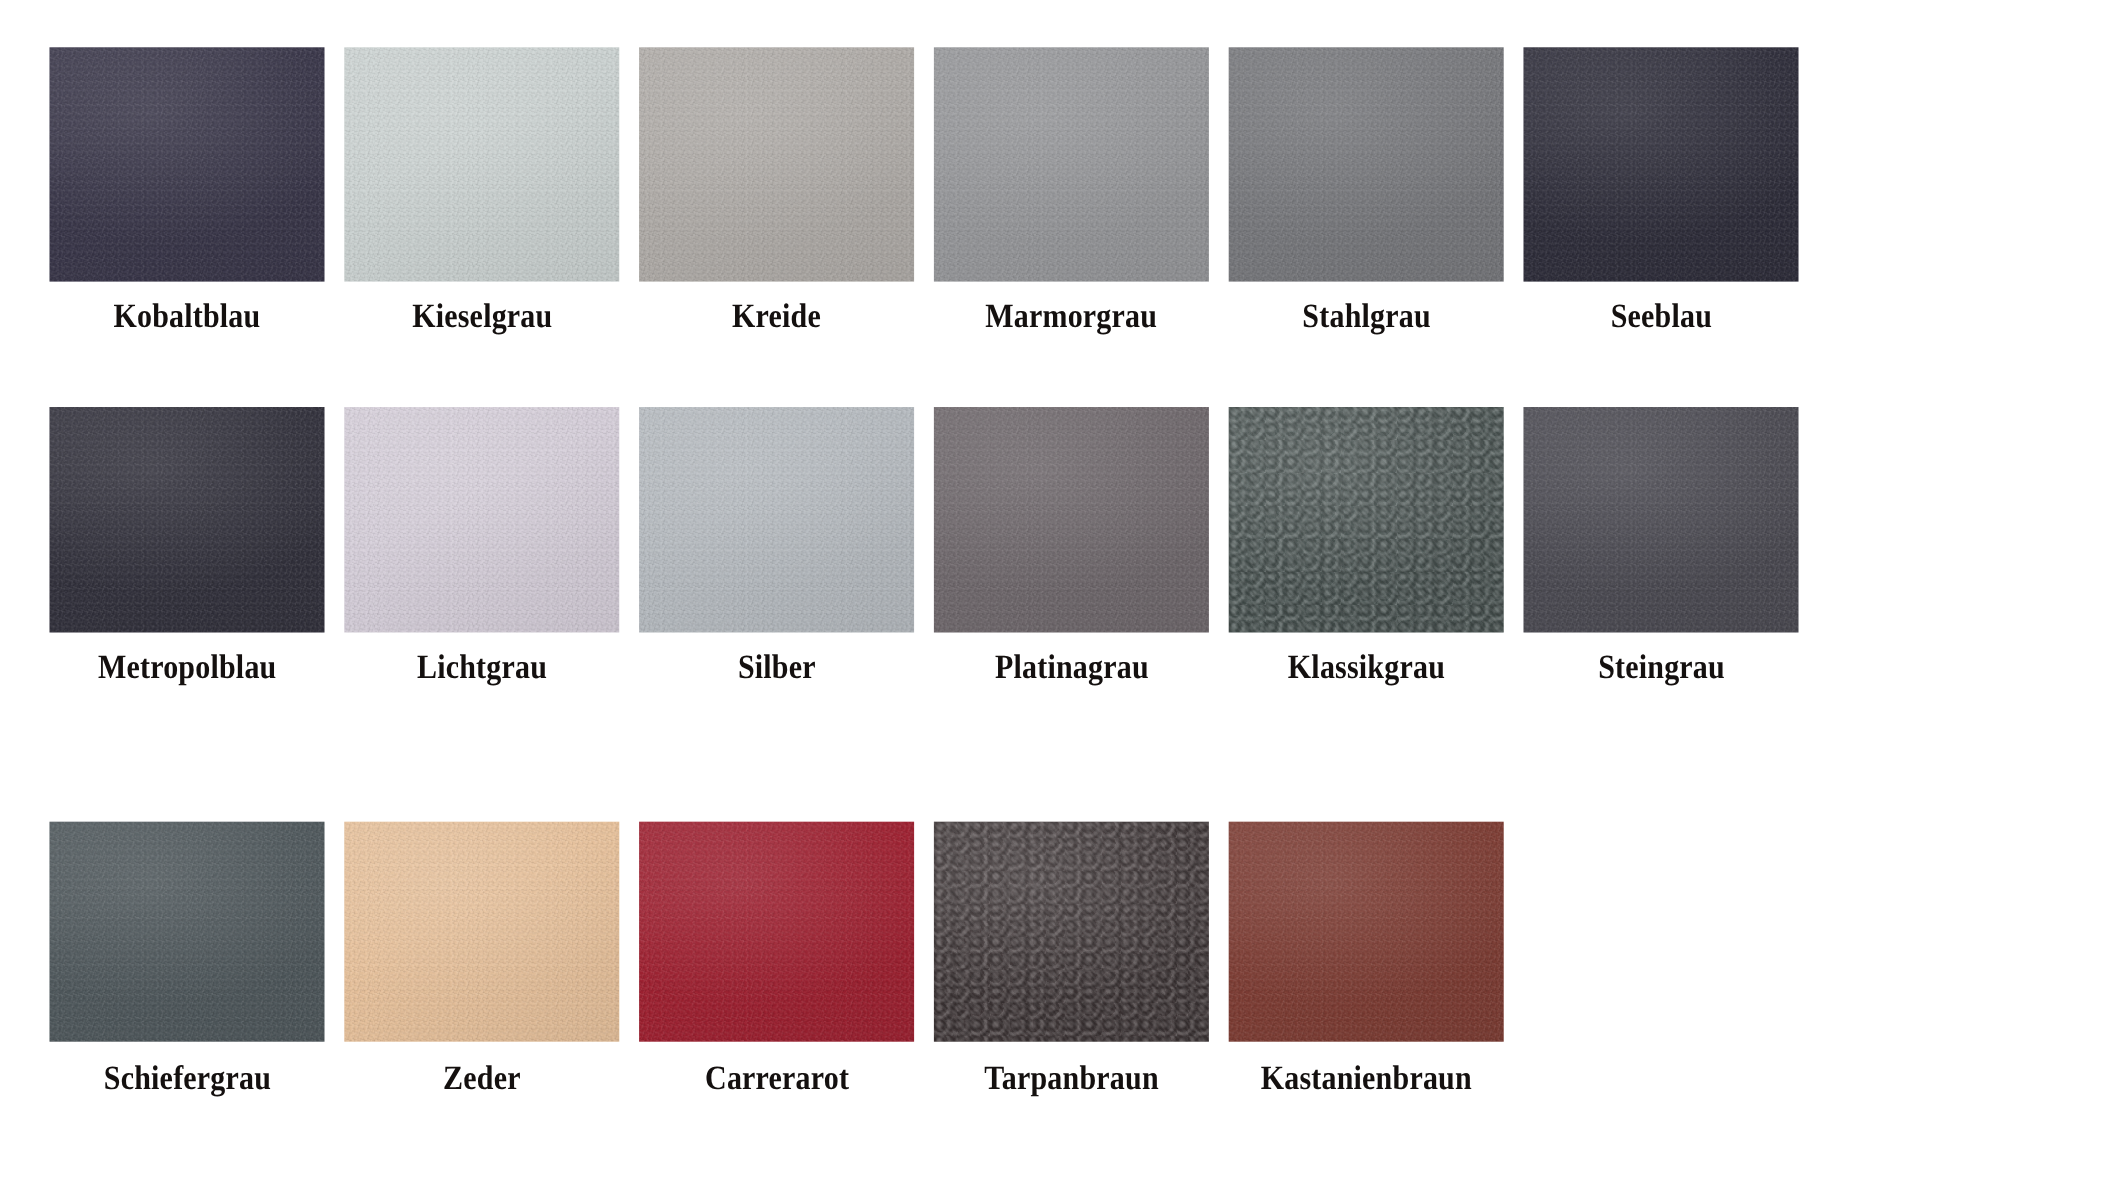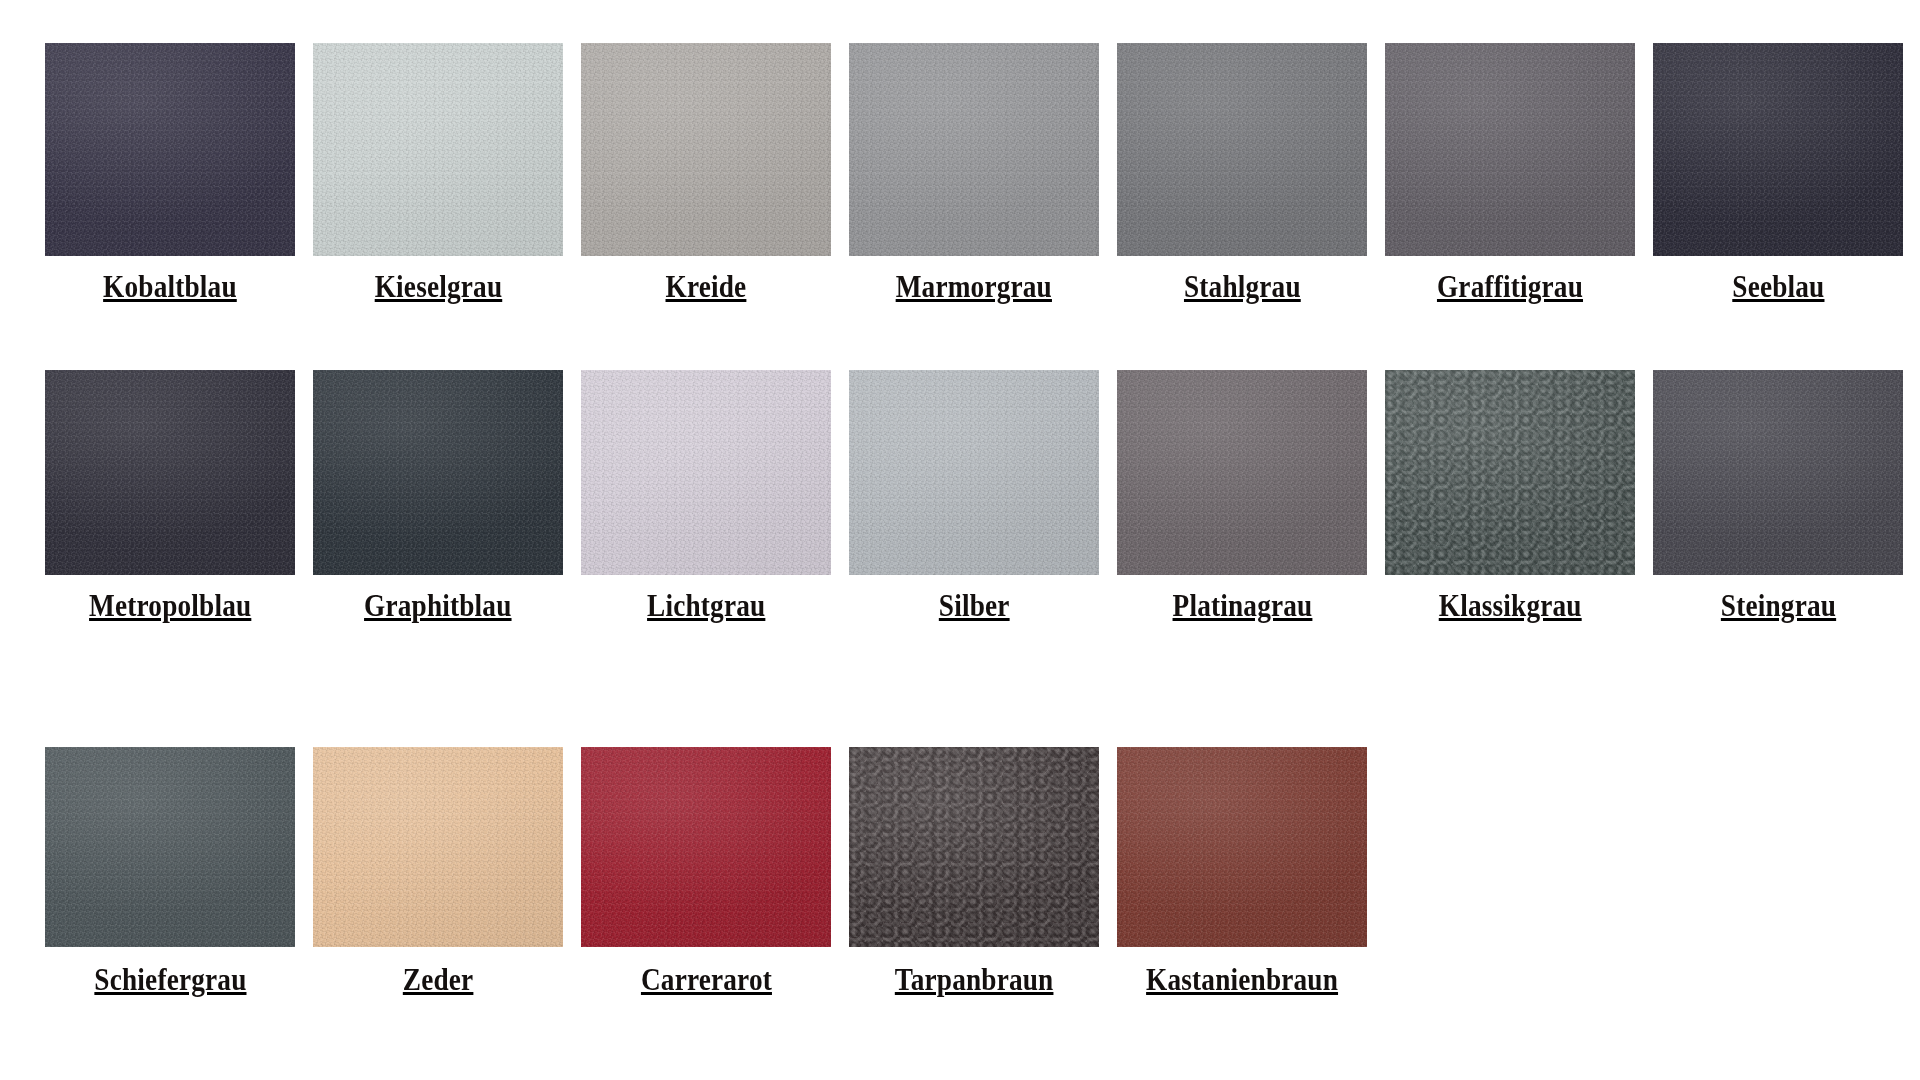--- a/index.html
+++ b/index.html
@@ -25,21 +25,20 @@
 
   .swatch-row {
     display: flex;
     flex-direction: row;
     align-items: flex-start;
     justify-content: flex-start;
     width: 1920px;
     box-sizing: border-box;
     padding-left: 45px;
     overflow: hidden;
-    text-decoration: underline;
   }
 
   .swatch-row.row-1 { height: 370px; padding-top: 43px; }
   .swatch-row.row-2 { height: 337px; padding-top: 0px; }
   .swatch-row.row-3 { height: 330px; padding-top: 0px; align-items: center; }
 
   .swatch-cell {
     flex: 0 0 auto;
     width: 250px;
     margin-right: 18px;
@@ -167,49 +166,35 @@
       <div class="swatch-label">Marmorgrau</div>
     </div>
     <div class="swatch-cell">
       <div class="swatch-chip" style="background-color: rgb(119, 120, 124);">
         <div class="grain grain-fine"></div>
         <div class="grain grain-sheen"></div>
       </div>
       <div class="swatch-label">Stahlgrau</div>
     </div>
     <div class="swatch-cell">
-      <div class="swatch-chip" style="background-color: rgb(101, 97, 104);">
-        <div class="grain grain-fine"></div>
-        <div class="grain grain-sheen"></div>
-      </div>
-      <div class="swatch-label">Graffitigrau</div>
-    </div>
-    <div class="swatch-cell">
       <div class="swatch-chip" style="background-color: rgb(46, 45, 58);">
         <div class="grain grain-fine"></div>
         <div class="grain grain-sheen"></div>
       </div>
       <div class="swatch-label">Seeblau</div>
     </div>
   </div>
 
   <div class="swatch-row row-2">
     <div class="swatch-cell">
       <div class="swatch-chip" style="background-color: rgb(50, 49, 60);">
         <div class="grain grain-fine"></div>
         <div class="grain grain-sheen"></div>
       </div>
       <div class="swatch-label">Metropolblau</div>
-    </div>
-    <div class="swatch-cell">
-      <div class="swatch-chip" style="background-color: rgb(48, 55, 62);">
-        <div class="grain grain-fine"></div>
-        <div class="grain grain-sheen"></div>
-      </div>
-      <div class="swatch-label">Graphitblau</div>
     </div>
     <div class="swatch-cell">
       <div class="swatch-chip" style="background-color: rgb(214, 207, 218);">
         <div class="grain grain-fine"></div>
         <div class="grain grain-sheen"></div>
       </div>
       <div class="swatch-label">Lichtgrau</div>
     </div>
     <div class="swatch-cell">
       <div class="swatch-chip" style="background-color: rgb(182, 187, 192);">

